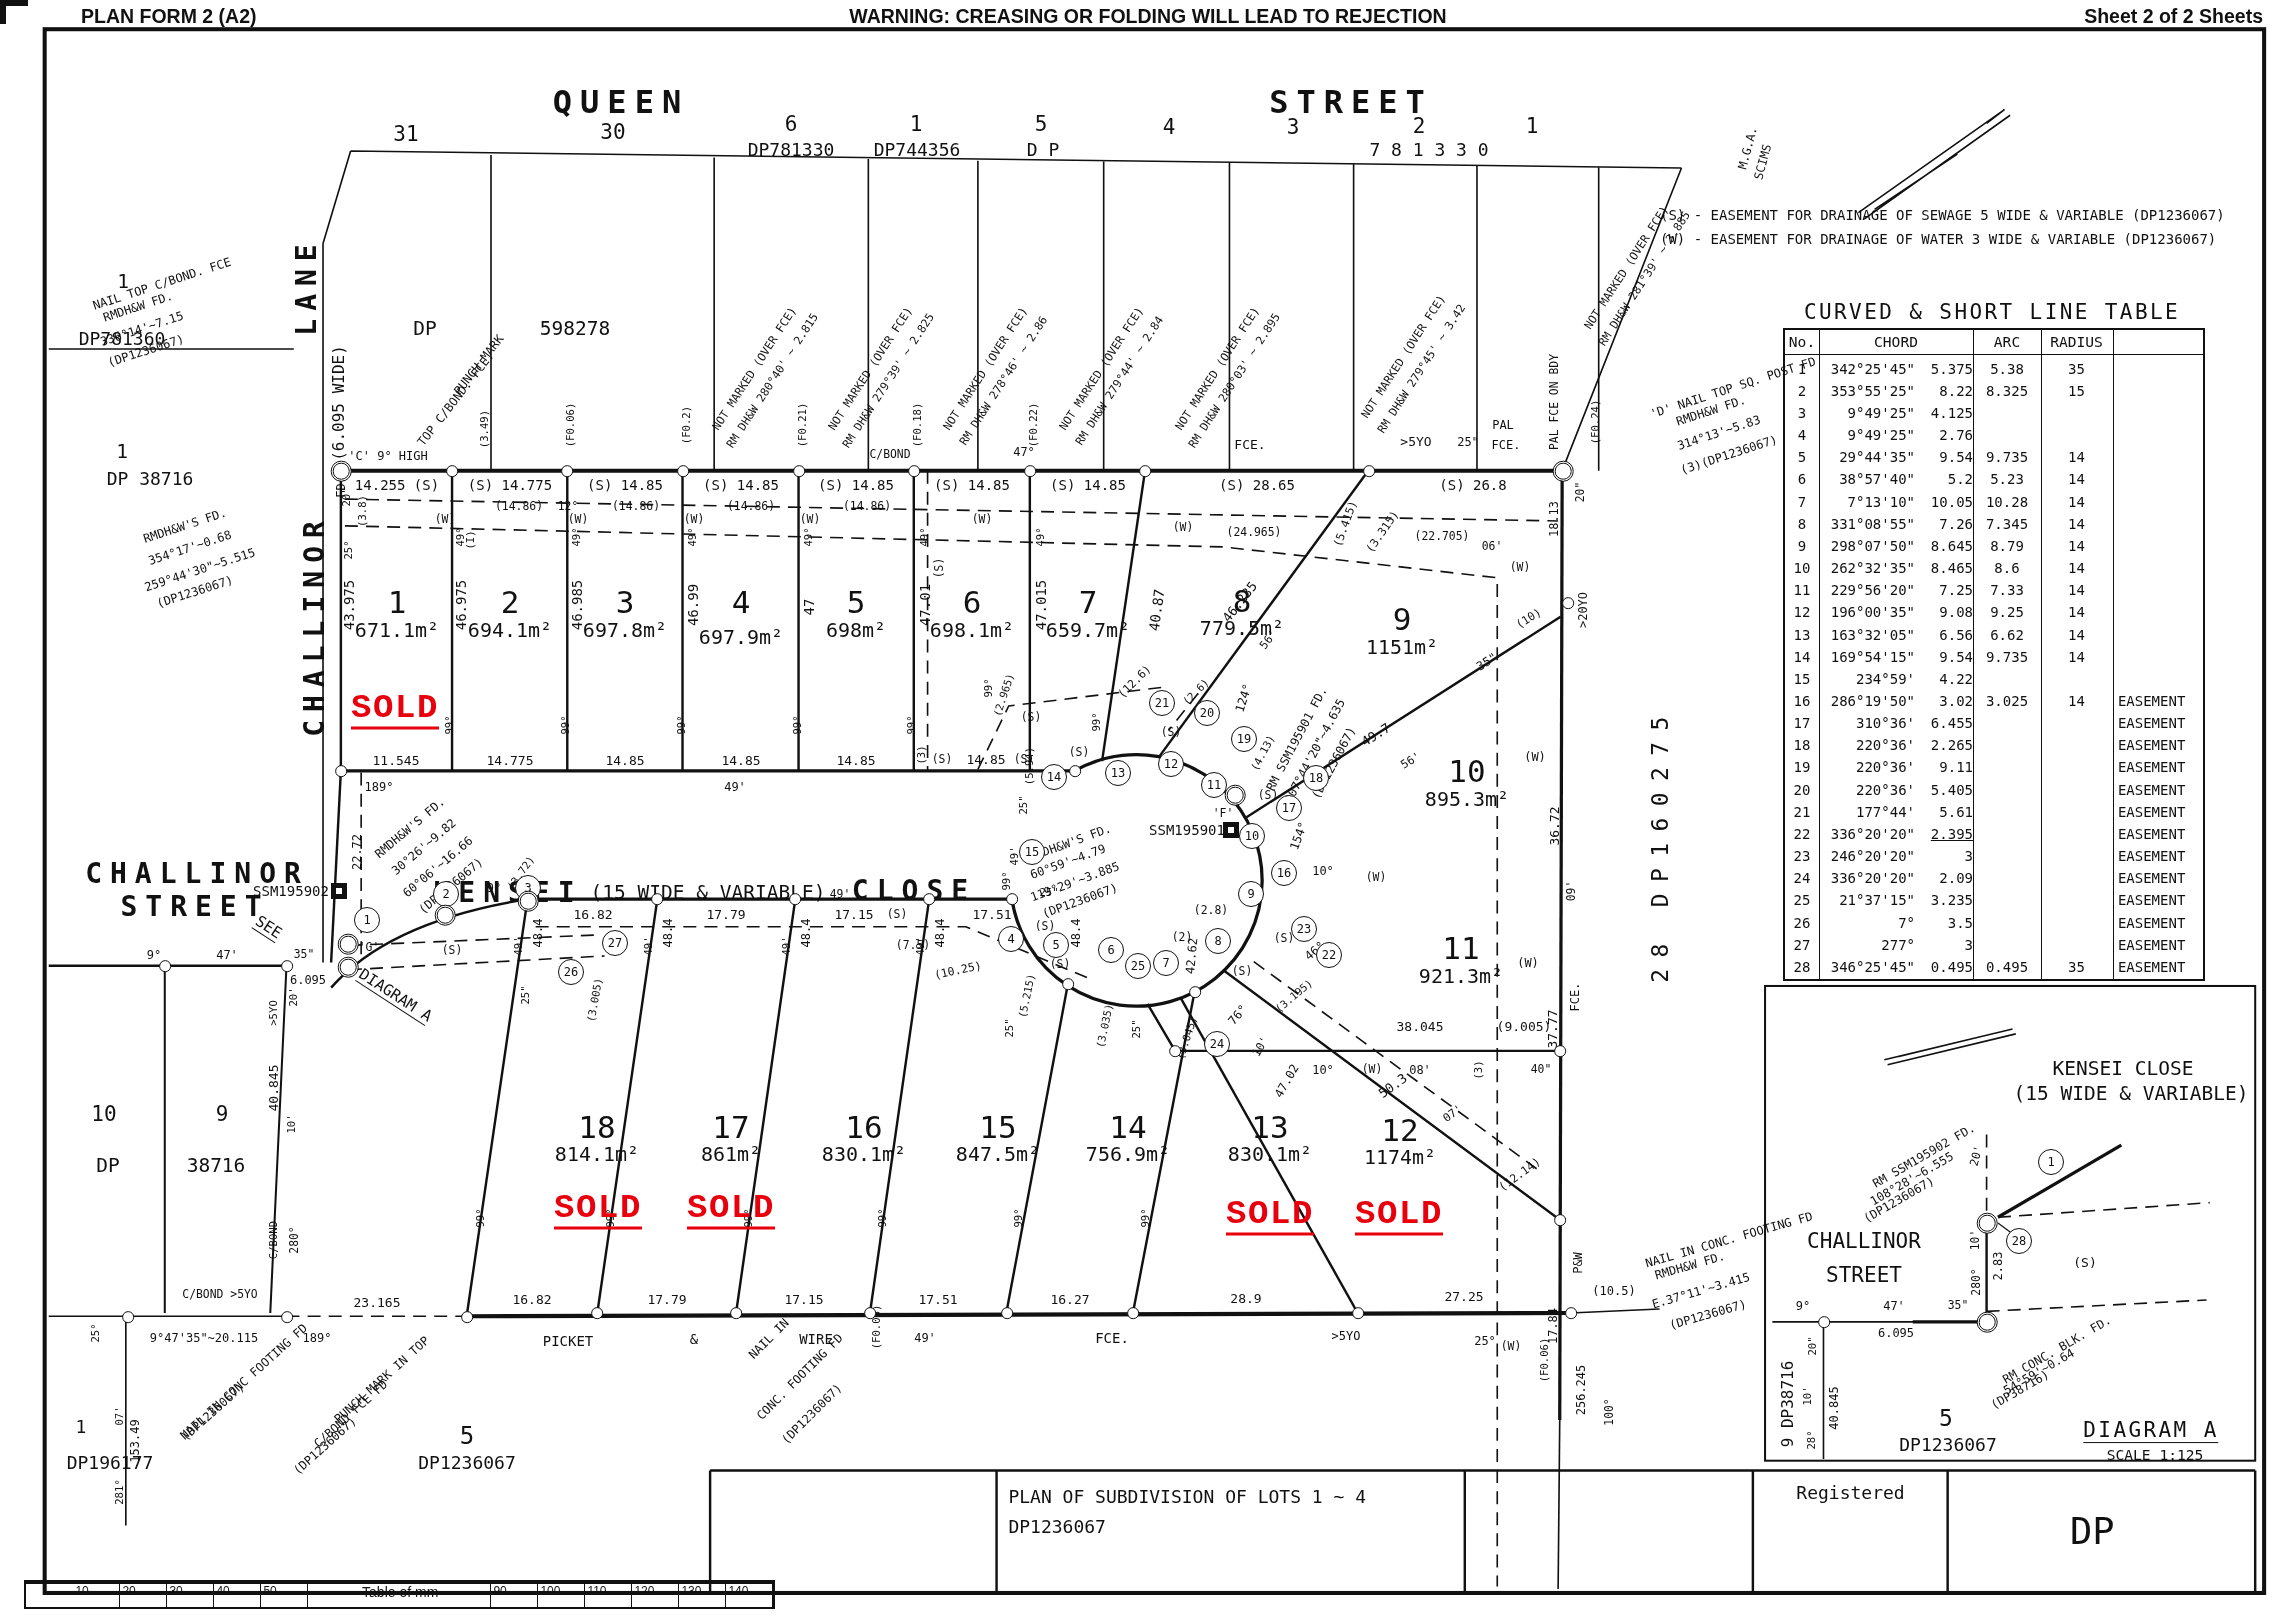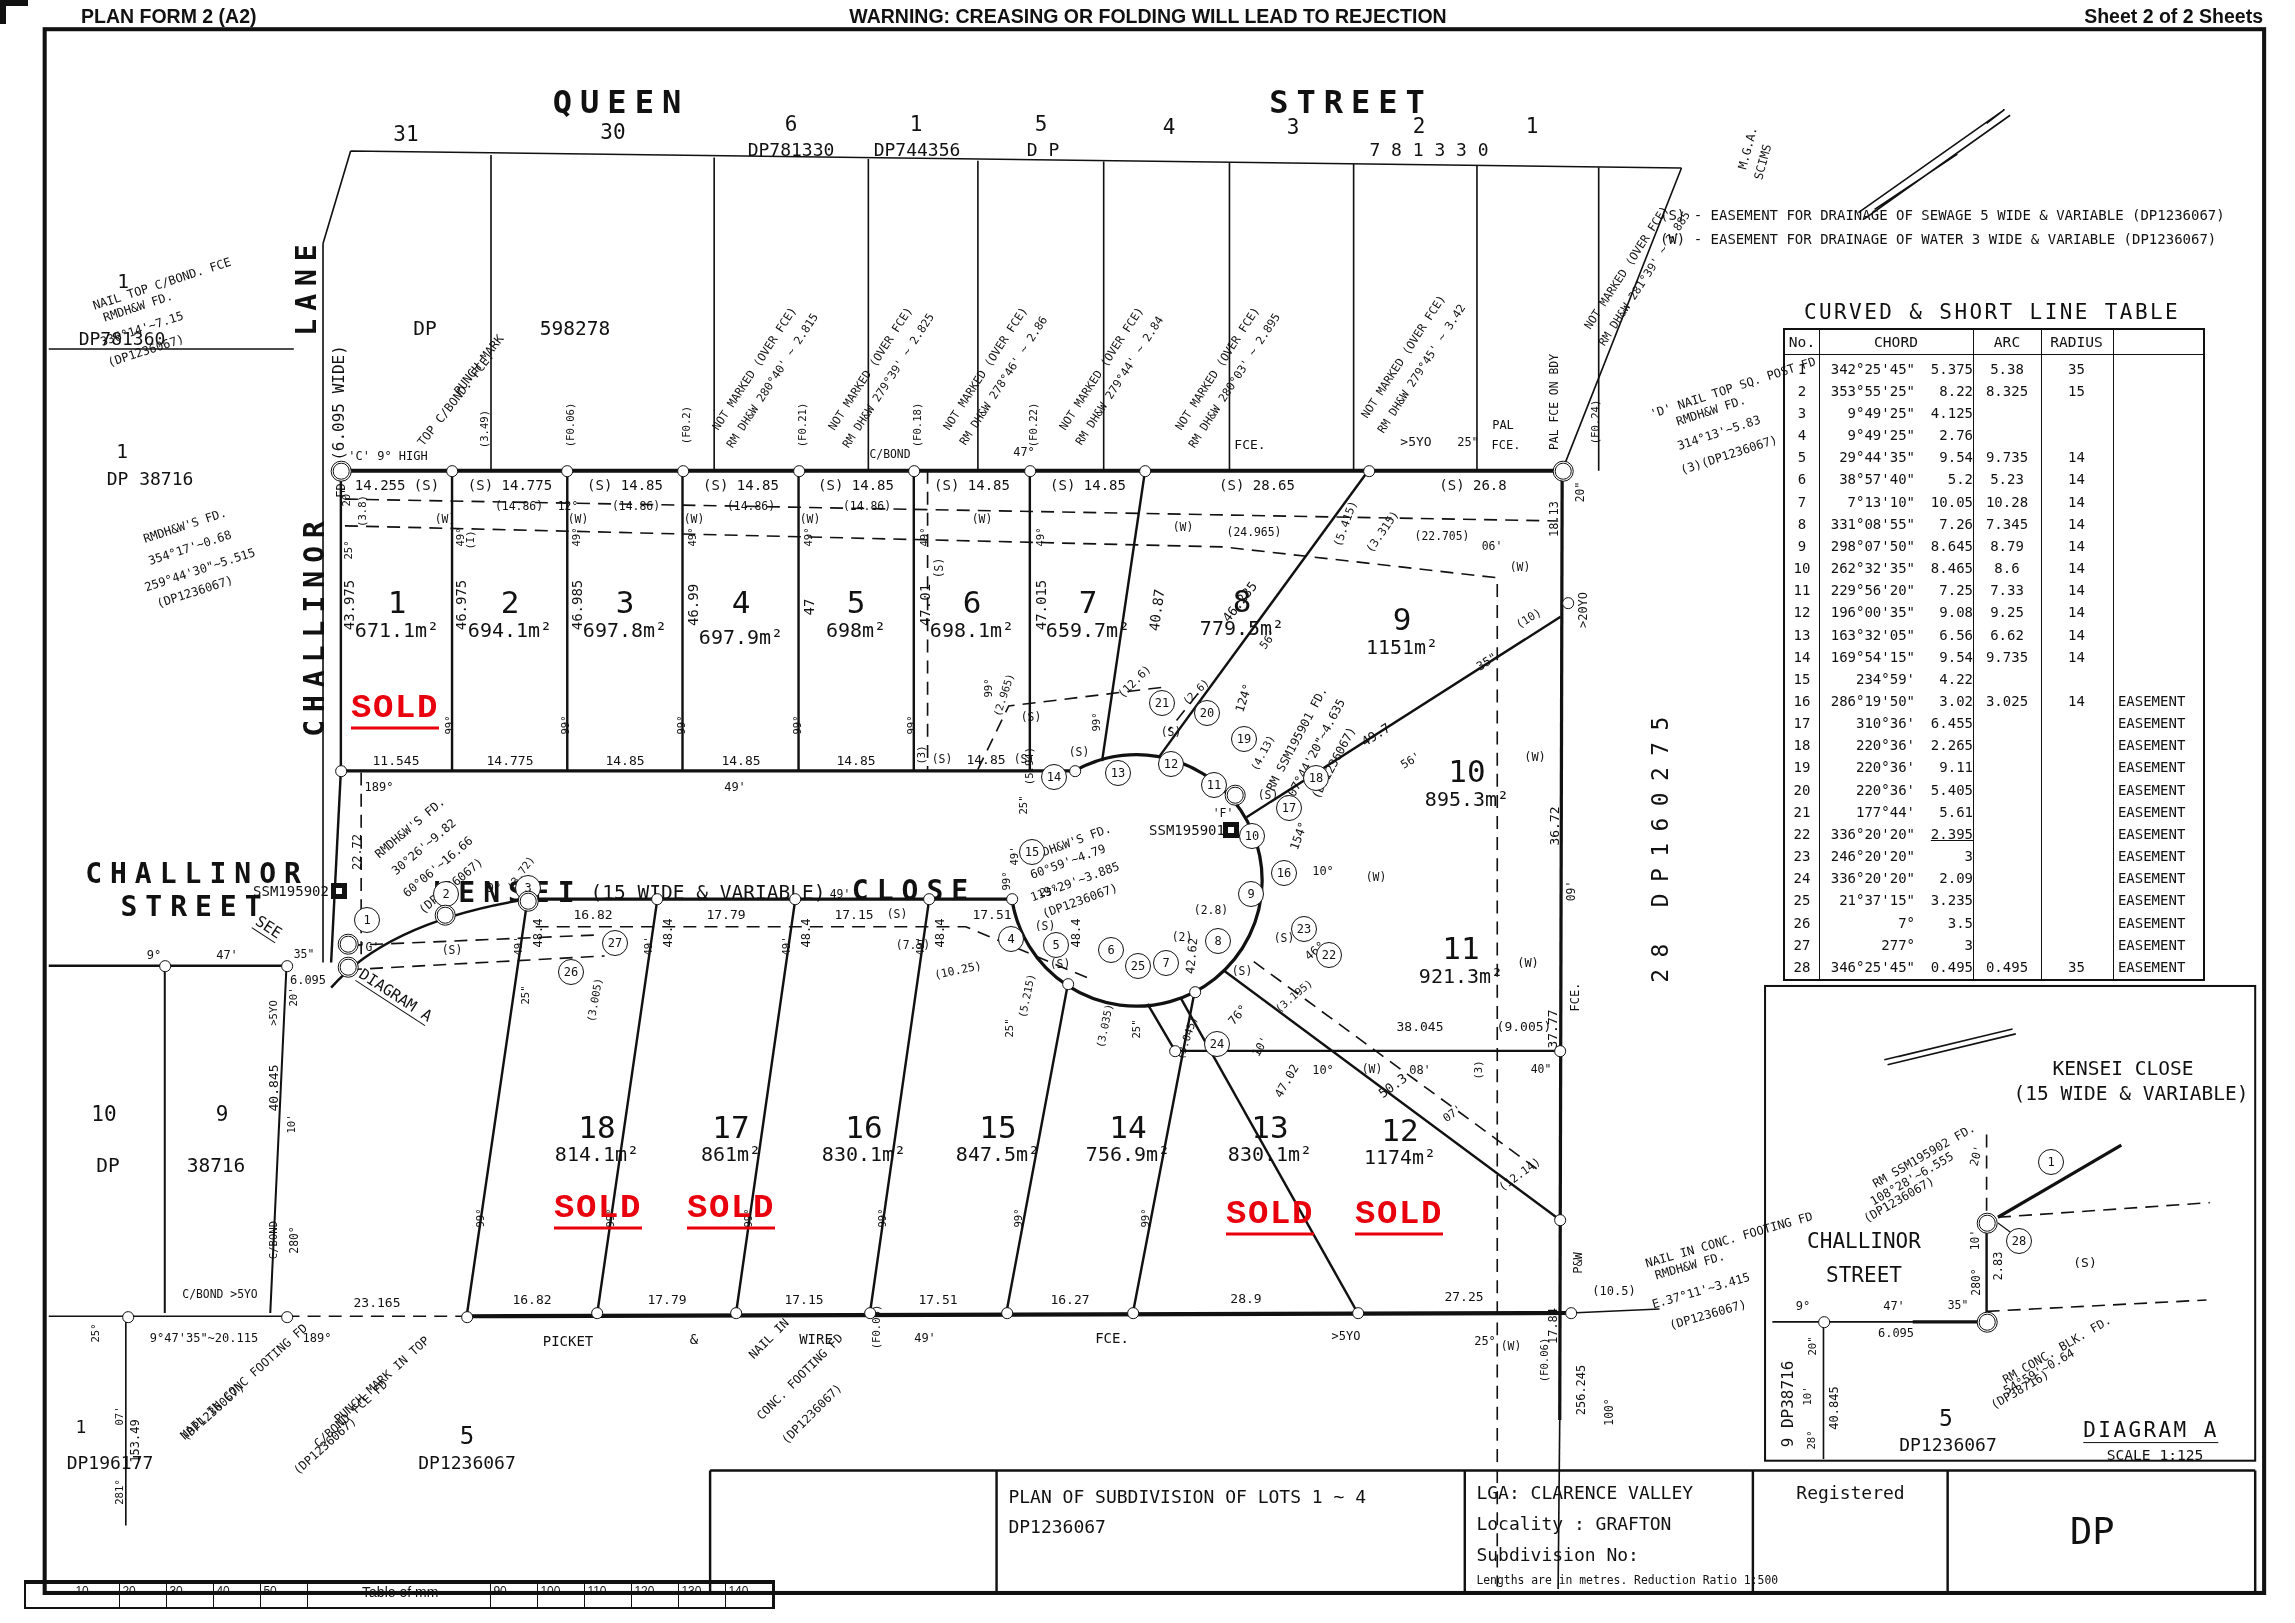--- a/index.html
+++ b/index.html
@@ -810,26 +810,20 @@
       <div class="ssm" style="left: 1231px; top: 830px;"></div>
     </div>
 
   <div class="ann u" style="left:2151px;top:1431px;font-size:21px;letter-spacing:2.4px;">DIAGRAM A</div>
   <div class="ann" style="left:2155px;top:1455px;font-size:14.6px;">SCALE 1:125</div>
 
   <div class="tb" style="left:997px;top:1471px;width:468px;height:123px;border:none;">
     <div class="ln" style="left:11.4px;top:14.6px;">PLAN OF SUBDIVISION OF LOTS 1 ~ 4</div>
     <div class="ln" style="left:11.4px;top:45px;">DP1236067</div>
   </div>
-  <div class="tb" style="left:1465px;top:1471px;width:288px;height:123px;border:none;">
-    <div class="ln" style="left:11.4px;top:11.4px;">LGA: CLARENCE VALLEY</div>
-    <div class="ln" style="left:11.4px;top:42px;">Locality : GRAFTON</div>
-    <div class="ln" style="left:11.4px;top:73px;">Subdivision No:</div>
-    <div class="ln" style="left:11.4px;top:102px;font-size:11.4px;">Lengths are in metres. Reduction Ratio  1:500</div>
-  </div>
   <div class="tb" style="left:1753px;top:1471px;width:195px;height:123px;border:none;">
     <div class="ln" style="left:50%;top:11.4px;transform:translateX(-50%);">Registered</div>
   </div>
   <div class="tb" style="left:1948px;top:1471px;width:308px;height:123px;border:none;">
     <div class="ln" style="left:122px;top:39px;font-size:37px;">DP</div>
   </div>
 
   <div id="scalebar">
       <div style="width: 47px; margin-top: 48px;">00</div>
       <div style="width: 47px;">10</div>

